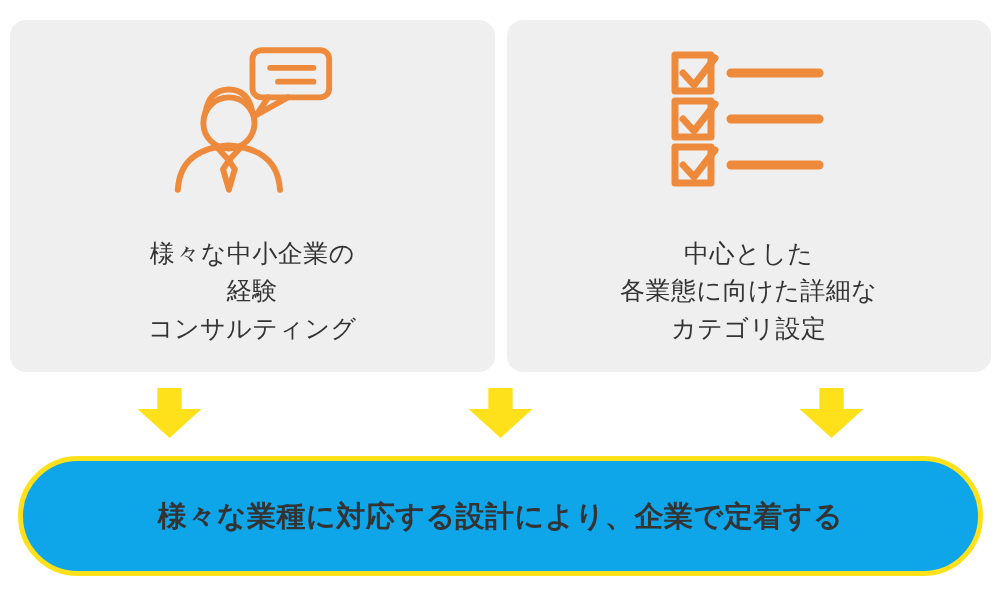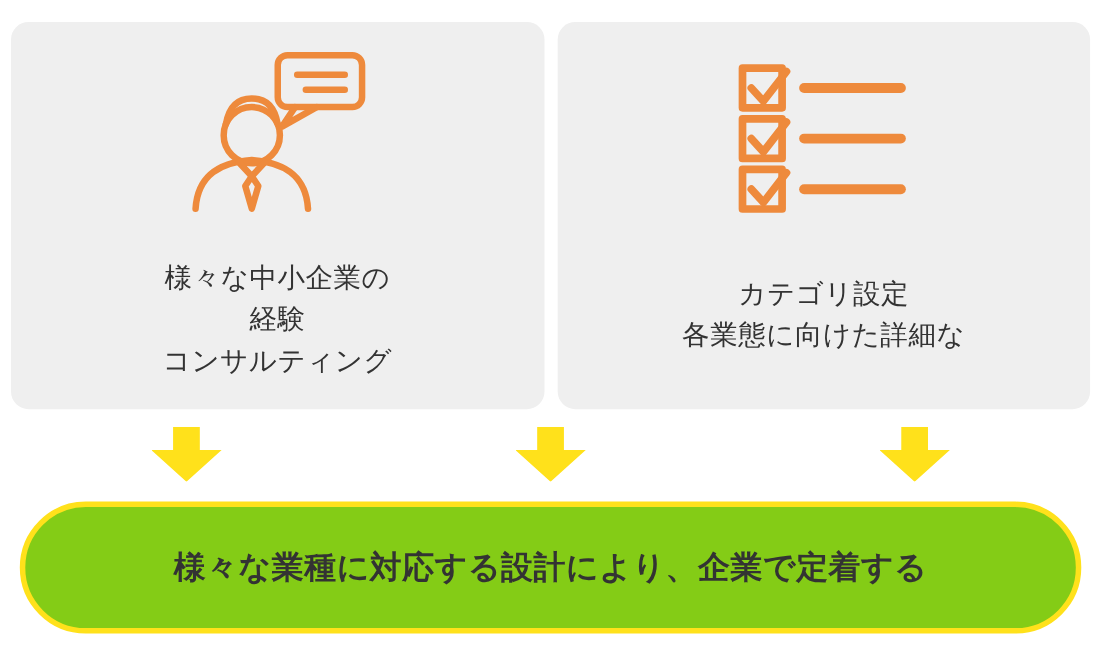--- a/index.html
+++ b/index.html
@@ -63,21 +63,21 @@
     width: 64px;
     height: 50px;
     background: var(--accent-yellow, #FFE11B);
     clip-path: polygon(31% 0, 69% 0, 69% 42%, 100% 42%, 50% 100%, 0 42%, 31% 42%);
   }
   .summary-pill {
     margin: 18px 18px 0 18px;
     height: 110px;
     border: 5px solid var(--accent-yellow, #FFE11B);
     border-radius: 62px;
-    background: #84cc16;
+    background: #0ea5e9;
     display: flex;
     flex-direction: column;
     align-items: center;
     justify-content: center;
     text-align: center;
     color: var(--text-color, #333333);
     font-size: 29px;
     font-weight: 700;
     line-height: 1.4;
     letter-spacing: 0.5px;
@@ -130,22 +130,23 @@
             <line x1="62" y1="26" x2="150" y2="26" stroke-width="9"></line>
           </g>
           <g transform="translate(0,92)">
             <rect x="6" y="8" width="36" height="36"></rect>
             <path d="M14 26 l11 12 21 -27"></path>
             <line x1="62" y1="26" x2="150" y2="26" stroke-width="9"></line>
           </g>
         </svg>
       </div>
       <p class="card-text">
+        <span class="line">中心とした</span>
+        <span class="line">各業態に向けた詳細な</span>
         <span class="line">カテゴリ設定</span>
-        <span class="line">各業態に向けた詳細な</span>
       </p>
     </div>
 
 
   </div>
 
   <div class="arrows-row">
     <div class="arrow-cell">
       <div class="block-arrow"></div>
     </div>

